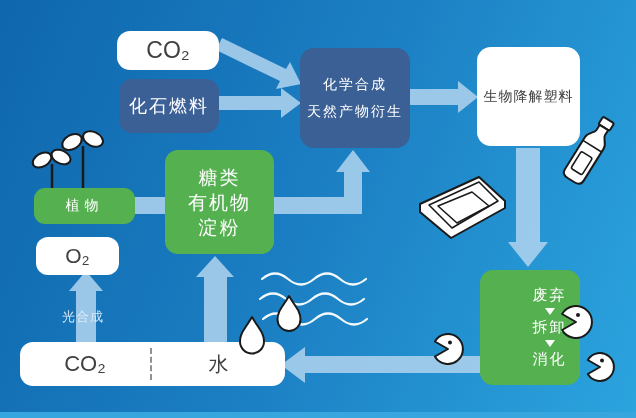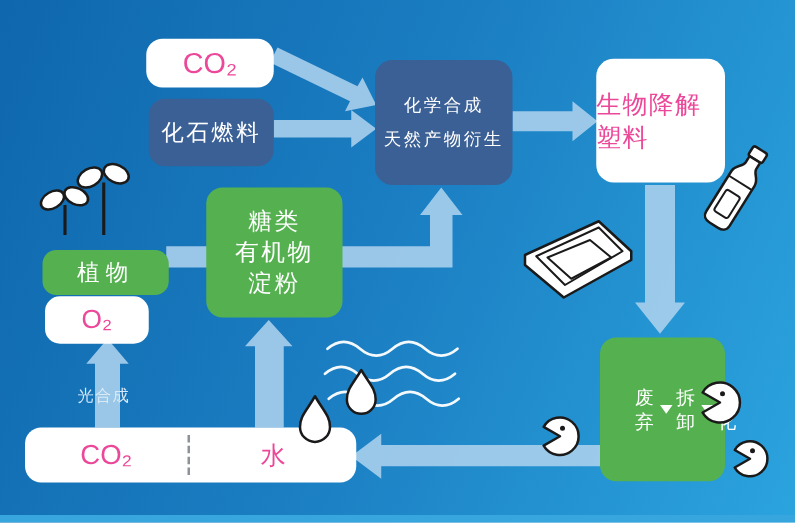--- a/index.html
+++ b/index.html
@@ -3,38 +3,38 @@
 <meta charset="utf-8">
 <style>
   html,body{margin:0;padding:0;}
   body{font-family:"Liberation Sans","DejaVu Sans",sans-serif;}
   #stage{position:relative;width:636px;height:418px;overflow:hidden;
          background:linear-gradient(112deg,#0f67ad 0%,#1b7ec2 48%,#2ba4de 100%);}
   .layer{position:absolute;left:0;top:0;width:636px;height:418px;pointer-events:none;}
   #arrows-layer{z-index:1;}
   .box{position:absolute;display:flex;align-items:center;justify-content:center;
        box-sizing:border-box;z-index:2;}
-  .white{background:#ffffff;color:#ec4899;}
+  .white{background:#ffffff;color:#404040;}
   .navy{background:#3b6095;color:#ffffff;}
   .green{background:#55b150;color:#ffffff;}
   .col{flex-direction:column;}
   .line{letter-spacing:2px;}
   #box-co2-top{left:117px;top:31px;width:102px;height:39px;border-radius:13px;font-size:23px;}
   #box-fossil{left:119px;top:79px;width:100px;height:54px;border-radius:13px;font-size:18px;letter-spacing:2px;text-align:right;}
   #box-synthesis{left:300px;top:48px;width:110px;height:100px;border-radius:14px;font-size:14px;line-height:27px;}
-  #box-bioplastic{left:477px;top:47px;width:103px;height:99px;border-radius:14px;font-size:20px;letter-spacing:1px;justify-content:center;}
-  #box-plant{left:34px;top:188px;width:101px;height:36px;border-radius:11px;font-size:18px;letter-spacing:5px;margin-top:12px;}
+  #box-bioplastic{left:477px;top:47px;width:103px;height:99px;border-radius:14px;font-size:14px;letter-spacing:1px;justify-content:center;}
+  #box-plant{left:34px;top:188px;width:101px;height:36px;border-radius:11px;font-size:14px;letter-spacing:5px;}
   #box-carbs{left:165px;top:150px;width:109px;height:104px;border-radius:13px;font-size:19px;line-height:25px;}
   #box-o2{left:36px;top:237px;width:83px;height:38px;border-radius:12px;font-size:21px;}
   #box-co2-water{left:20px;top:342px;width:265px;height:44px;border-radius:13px;z-index:2;}
   #co2w-left{width:130px;display:flex;align-items:center;justify-content:center;font-size:22px;height:100%;}
   #co2w-right{flex:1;display:flex;align-items:center;justify-content:center;font-size:20px;height:100%;}
   #co2w-divider{width:0;height:32px;border-left:2px dashed #8d9298;}
   #box-waste{left:480px;top:270px;width:100px;height:115px;border-radius:13px;
-             flex-direction:row;gap:3px;font-size:15px;letter-spacing:2px;padding-left:39px;}
+             flex-direction:column;gap:3px;font-size:15px;letter-spacing:2px;padding-left:39px;}
   .tri{width:0;height:0;border-left:5px solid transparent;border-right:5px solid transparent;
        border-top:7px solid #ffffff;}
   #photosynthesis-label{position:absolute;left:62px;top:308px;z-index:3;color:#d9eaf7;
        font-size:13px;letter-spacing:1px;}
   #icons-layer{z-index:4;}
   #bottom-strip{position:absolute;left:0;bottom:0;width:636px;height:6px;background:#38a6de;z-index:0;}
   .arrow{fill:#a9cfec;fill-opacity:0.9;}
   .outline{fill:#ffffff;stroke:#1a1a1a;stroke-width:2;stroke-linejoin:round;}
   .thinline{fill:none;stroke:#1a1a1a;stroke-width:1.6;stroke-linejoin:round;}
   .wave{fill:none;stroke:#ffffff;stroke-width:2.2;stroke-linecap:round;opacity:0.95;}

